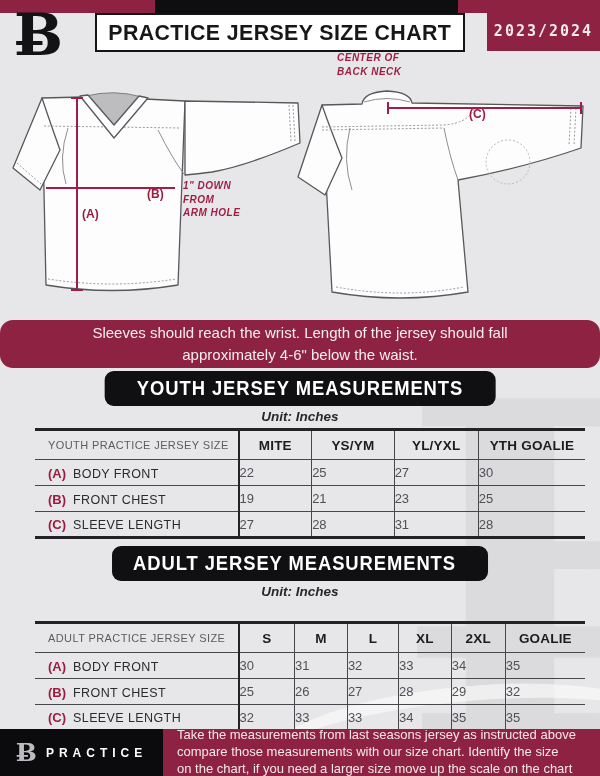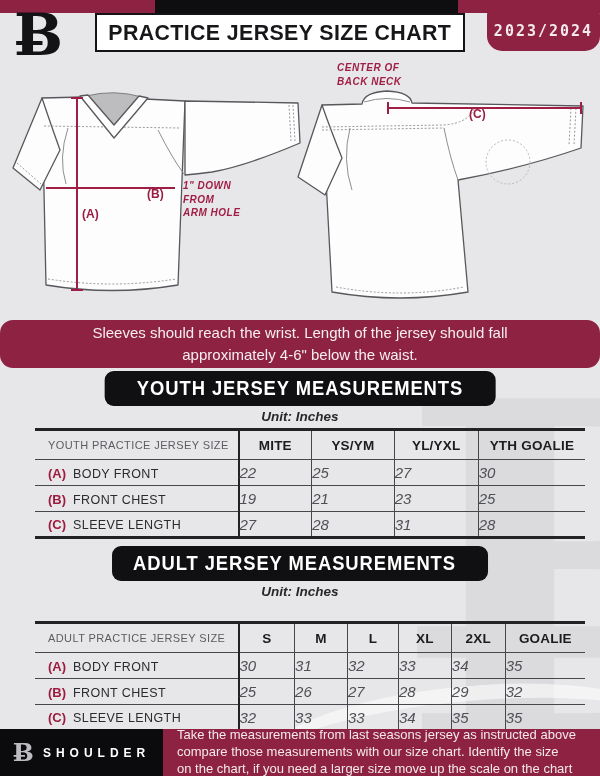--- a/index.html
+++ b/index.html
@@ -21,21 +21,21 @@
     font-size:58px; font-weight:700; color:#131315; line-height:1; z-index:3;
   }
   .title-box {
     left:95px; top:13px; width:370px; height:39px; background:#ffffff;
     border:2px solid #141416; display:flex; align-items:center; justify-content:center;
     z-index:2;
   }
   .title-box span { font-size:22px; font-weight:800; letter-spacing:.4px; color:#17171a; transform:scaleX(.97); }
   .year-box {
     left:487px; top:0; width:113px; height:51px; background:#8E2243;
-    display:flex; align-items:center; justify-content:center; padding-top:11px; z-index:2;border-radius:15px;
+    display:flex; align-items:center; justify-content:center; padding-top:11px; z-index:2;
   }
   .year-box span { font-family:"DejaVu Sans Mono", monospace; font-size:15px; font-weight:700;
     letter-spacing:2px; color:#f4eaee; }
 
   
   svg.diagram { position:absolute; z-index:1; overflow:visible; }
   .jersey { fill:#fdfdfd; stroke:#58585c; stroke-width:1.3; stroke-linejoin:round; }
   .throat { fill:#bdbdc0; stroke:#6a6a6e; stroke-width:.8; }
   .seam   { fill:none; stroke:#8f8f93; stroke-width:1; }
   .stitch { fill:none; stroke:#9a9a9e; stroke-width:1; stroke-dasharray:2 1.8; }
@@ -73,21 +73,21 @@
   .size-table th, .size-table td { border-top:1.4px solid #46474b; height:26px; }
   .size-table thead th { border-top:none; height:30px; }
   .size-table th:first-child, .size-table td:first-child {
     border-right:2.2px solid #232326; text-align:left; padding-left:13px;
   }
   .size-table th:not(:first-child), .size-table td:not(:first-child) { border-left:1.4px solid #46474b; }
   .size-label { font-size:11px; font-weight:500; letter-spacing:.4px; color:#5b5c60; }
   .col-head { font-size:13.5px; font-weight:700; color:#1c1c1f; letter-spacing:.2px; }
   .row-key { color:#9c1c40; font-weight:800; font-size:13px; margin-right:7px; }
   .row-label { color:#2b2b2e; font-size:12.5px; font-weight:400; letter-spacing:.4px; }
-  .val { font-size:15px; color:#4f5055;font-style:italic; }
+  .val { font-size:13px; color:#4f5055; }
 
   
   .footer { left:0; top:729px; width:600px; height:47px; display:flex; z-index:2; }
   .footer-brand {
     width:163px; background:#0b0b0d; display:flex; align-items:center; justify-content:center; gap:9px;
   }
   .footer-logo { font-family:"DejaVu Serif", serif; font-size:25px; font-weight:700; color:#bcbcc1; line-height:1; }
   .footer-brand-name { color:#fff; font-size:12px; font-weight:700; letter-spacing:5px; }
   .footer-note {
     flex:1; background:#8E2243; color:#f3e9ec; font-size:13px; line-height:1.3;
@@ -154,21 +154,21 @@
     <path class="stitch" d="M 38 199 Q 102 211 166 199"></path>
     <path class="mline" d="M 90 20 L 283 20 M 90 14 L 90 26 M 283 14 L 283 26"></path>
   </svg>
 
   <div class="m-key" style="left:82px; top:207px;">(A)</div>
   <div class="m-key" style="left:147px; top:187px;">(B)</div>
   <div class="m-label" style="left:183px; top:179px;">1" DOWN
 FROM
 ARM HOLE</div>
   <div class="m-key" style="left:469px; top:107px;">(C)</div>
-  <div class="m-label" style="left:337px; top:61px;">CENTER OF
+  <div class="m-label" style="left:337px; top:51px;">CENTER OF
 BACK NECK</div>
 
   <div class="abs note-banner">Sleeves should reach the wrist. Length of the jersey should fall
 approximately 4-6" below the waist.</div>
 
   <div class="abs section-banner" style="top:371px;">
     <span>YOUTH JERSEY MEASUREMENTS</span>
   </div>
   <div class="abs unit" style="top:409px;">Unit: Inches</div>
 
@@ -267,20 +267,20 @@
         <td class="val">34</td>
         <td class="val">35</td>
         <td class="val">35</td>
       </tr>
     </tbody>
   </table>
 
   <div class="abs footer">
     <div class="footer-brand">
       <span class="footer-logo">Ƀ</span>
-      <span class="footer-brand-name">SHOULDER</span>
+      <span class="footer-brand-name">PRACTICE</span>
     </div>
     <div class="footer-note">Take the measurements from last seasons jersey as instructed above
 compare those measurements  with our size chart. Identify the size
 on the chart, if you need a larger size move up the scale on the chart</div>
   </div>
 
 </div>
 
 </body></html>

